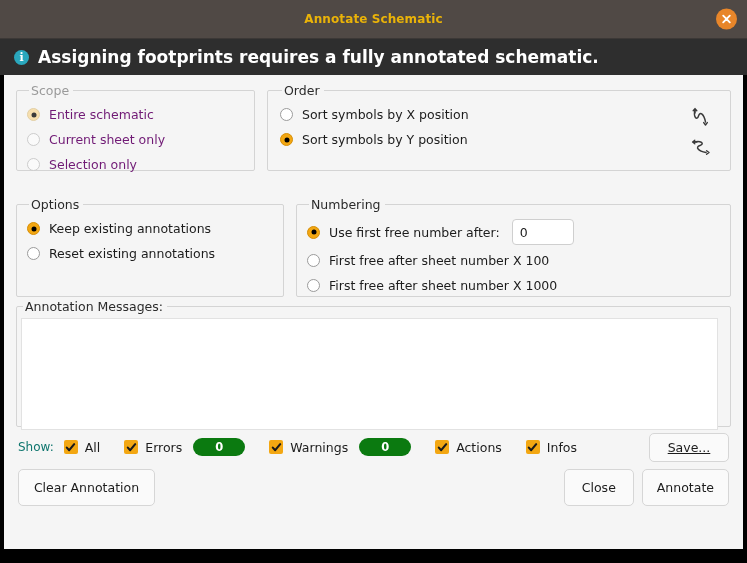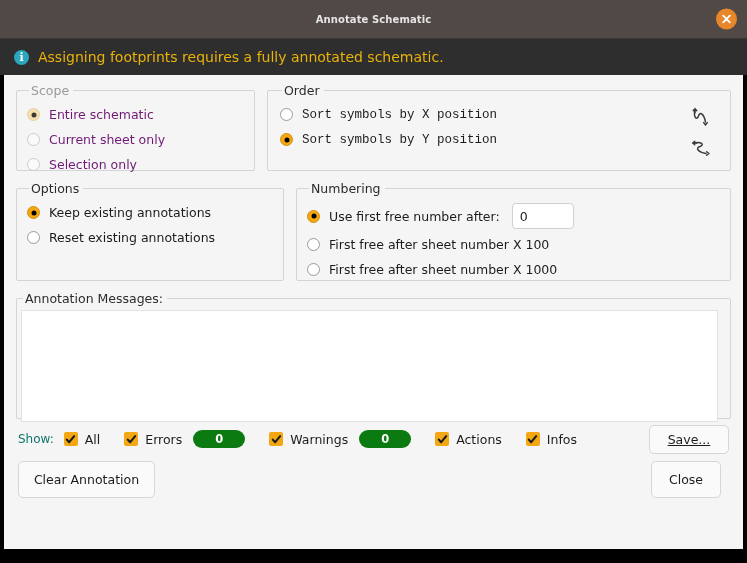--- a/index.html
+++ b/index.html
@@ -33,22 +33,22 @@
     height: 38px;
     background: #504945;
     position: relative;
     display: flex;
     align-items: center;
     justify-content: center;
     flex: 0 0 auto;
     border-bottom: 1px solid #3c3836;
   }
   .titlebar-title {
-    color: #e5e5e5;
-    font-size: 10px;
+    color: #eab308;
+    font-size: 12px;
     font-weight: bold;
     letter-spacing: 0.1px;
   }
   .close-btn {
     position: absolute;
     right: 10px;
     top: 50%;
     transform: translateY(-50%);
     width: 21px;
     height: 21px;
@@ -83,22 +83,23 @@
     flex: 0 0 auto;
   }
   .info-icon span {
     color: #ffffff;
     font-size: 11px;
     font-weight: bold;
     line-height: 1;
     font-family: "DejaVu Serif", serif;
   }
   .infobar-text {
-    color: #eab308;
-    font-size: 14px;
+    color: #ffffff;
+    font-size: 17px;
+    font-weight: bold;
   }
 
   
   .content {
     background: #f5f5f5;
     flex: 1 1 auto;
     position: relative;
     padding: 8px 12px 0 12px;
     box-sizing: border-box;
     border-left: 4px solid #000;
@@ -164,33 +165,33 @@
     background: #f7dfae;
     border-color: #e2cfa5;
   }
   .radio.checked.disabled::after { background: #3a3a3a; }
   .radio-label { font-size: 12.5px; color: #1c1c1c; }
   .radio-label.disabled { color: #701a75; }
 
   
   #scope-group { width: 239px; height: 88px; }
   #order-group { flex: 1 1 auto; height: 88px; padding-left: 12px; }
-  #order-group .inner { display: flex; align-items: flex-start; font-family: Liberation Mono, monospace; }
+  #order-group .inner { display: flex; align-items: flex-start; }
   #order-group .radios { flex: 1 1 auto; }
   .sort-icons {
     display: flex;
     flex-direction: column;
     justify-content: center;
     gap: 2px;
     padding-right: 6px;
     padding-top: 2px;
   }
 
   
-  .row2 { margin-top: 10px; }
+  .row2 { margin-top: 26px; }
   #options-group { width: 268px; height: 100px; }
   #numbering-group { flex: 1 1 auto; height: 100px; }
 
   .numbering-first-row {
     display: flex;
     align-items: center;
     height: 32px;
   }
   .num-input {
     margin-left: 12px;
@@ -202,21 +203,21 @@
     font-family: "DejaVu Sans", "Liberation Sans", sans-serif;
     font-size: 12.5px;
     color: #1c1c1c;
     padding: 0 7px;
     box-sizing: border-box;
     outline: none;
   }
 
   
   #messages-group {
-    margin-top: 10px;
+    margin-top: 2px;
     height: 128px;
     padding: 4px 12px 4px 4px;
   }
   .messages-box {
     background: #ffffff;
     border: 1px solid #e2e2e2;
     width: 100%;
     height: 112px;
     box-sizing: border-box;
   }
@@ -456,18 +457,19 @@
       </span>
 
       <span class="spacer"></span>
       <button class="btn" id="save-button">Save...</button>
     </div>
 
     <div class="footer">
       <button class="btn" id="clear-annotation-button">Clear Annotation</button>
       <span class="spacer"></span>
       <button class="btn" id="close-button">Close</button>
+      <button class="btn" id="annotate-button">Annotate</button>
     </div>
 
   </div>
 
   <div class="bottom-bar"></div>
 </div>
 
 </body></html>

